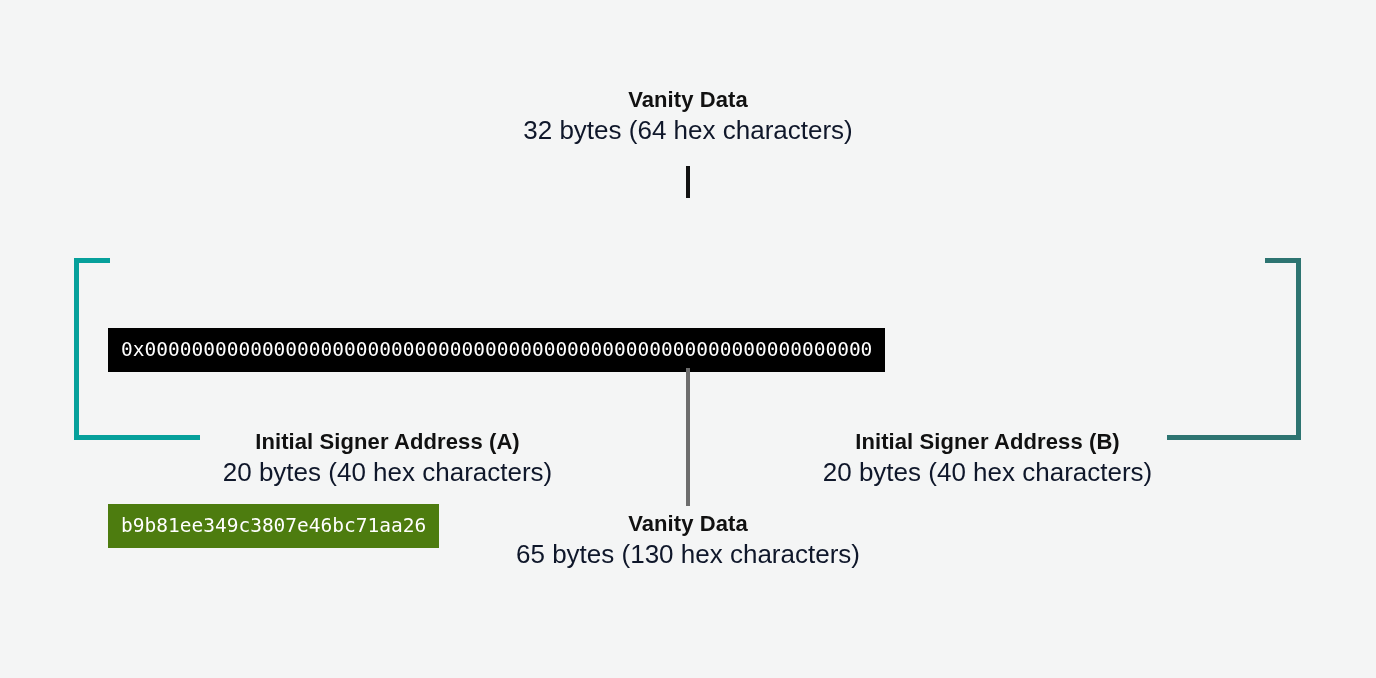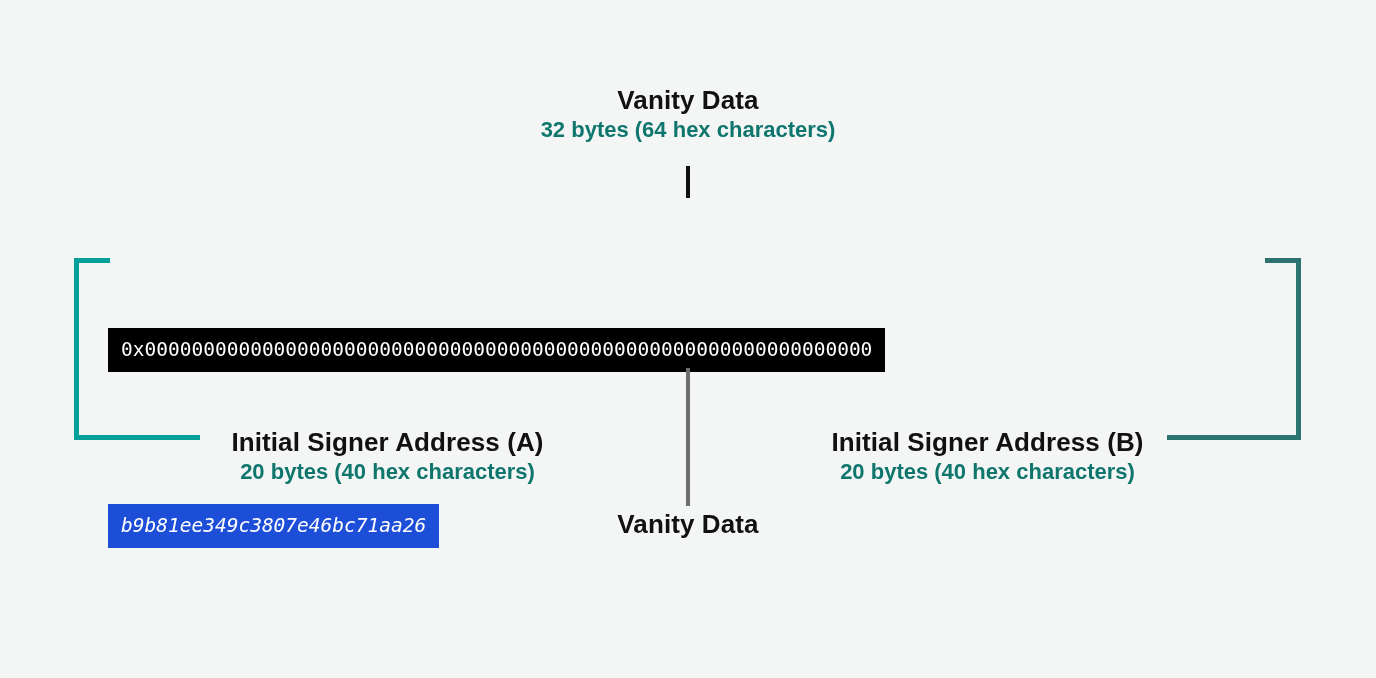--- a/index.html
+++ b/index.html
@@ -8,25 +8,25 @@
     background:#f4f5f5;
     font-family:"Liberation Sans", sans-serif;
     overflow:hidden;
     position:relative;
   }
   #stage{position:absolute;inset:0;}
 
   
   .callout{position:absolute;text-align:center;}
   .callout .title{
-    font-size:26px;font-weight:bold;color:#111111;
+    font-size:22px;font-weight:bold;color:#111111;
     letter-spacing:.1px;line-height:28px;white-space:nowrap;
   }
   .callout .sub{
-    font-size:22px;font-weight:700;color:#0f766e;
+    font-size:26px;font-weight:400;color:#0f172a;
     line-height:32px;white-space:nowrap;
   }
 
   #top-callout{left:288px;top:86px;width:800px;}
   #bottom-callout{left:288px;top:510px;width:800px;}
   #left-callout{left:30px;top:428px;width:715px;}
   #right-callout{left:630px;top:428px;width:715px;}
 
   
   .vline{position:absolute;width:4px;}
@@ -63,21 +63,21 @@
     font-size:19.5px;
     line-height:44px;
     letter-spacing:0px;
     white-space:pre;
     color:#ffffff;
   }
   .hexrow{height:44px;display:flex;align-items:stretch;width:max-content;justify-content:flex-end;}
   .seg{display:inline-block;padding:0 0;}
   .bg-black{background:#000000;}
   .bg-teal{background:#06a09b;}
-  .bg-darkteal{background:#1d4ed8;font-style:italic;}
+  .bg-darkteal{background:#4d7c0f;}
   .pad-l{padding-left:13px;}
   .pad-r{padding-right:13px;}
 </style>
 </head>
 <body>
 
 <div id="stage">
 
   <div class="callout" id="top-callout">
     <div class="title">Vanity Data</div>
@@ -117,15 +117,16 @@
     <div class="sub">20 bytes (40 hex characters)</div>
   </div>
 
   <div class="callout" id="right-callout">
     <div class="title">Initial Signer Address (B)</div>
     <div class="sub">20 bytes (40 hex characters)</div>
   </div>
 
   <div class="callout" id="bottom-callout">
     <div class="title">Vanity Data</div>
+    <div class="sub">65 bytes (130 hex characters)</div>
   </div>
 
 </div>
 
 </body></html>

